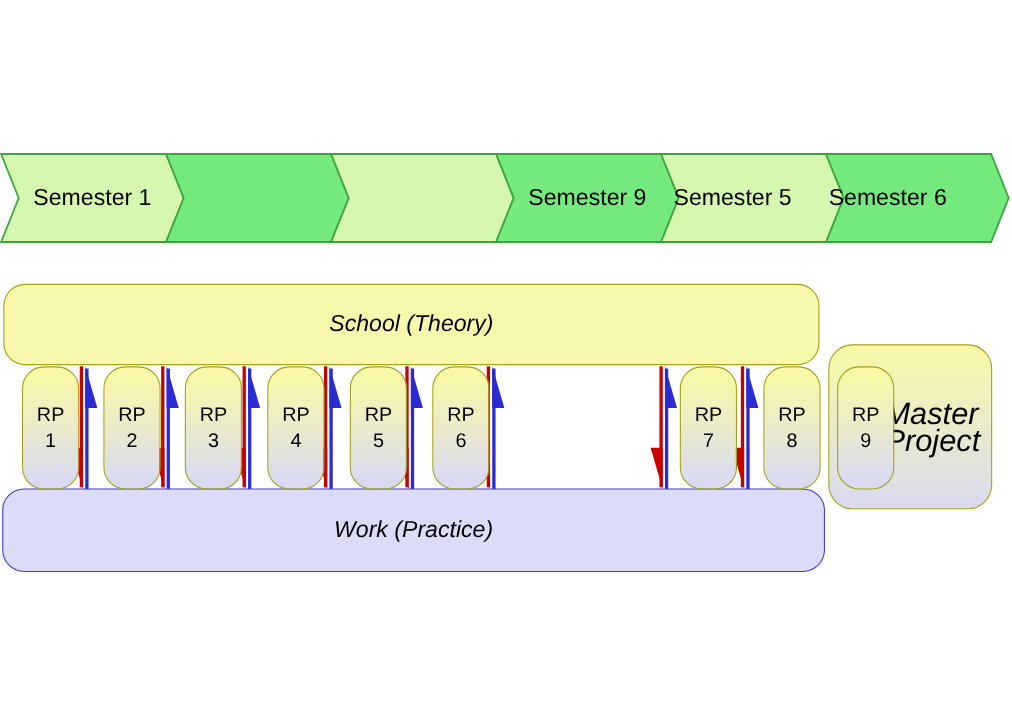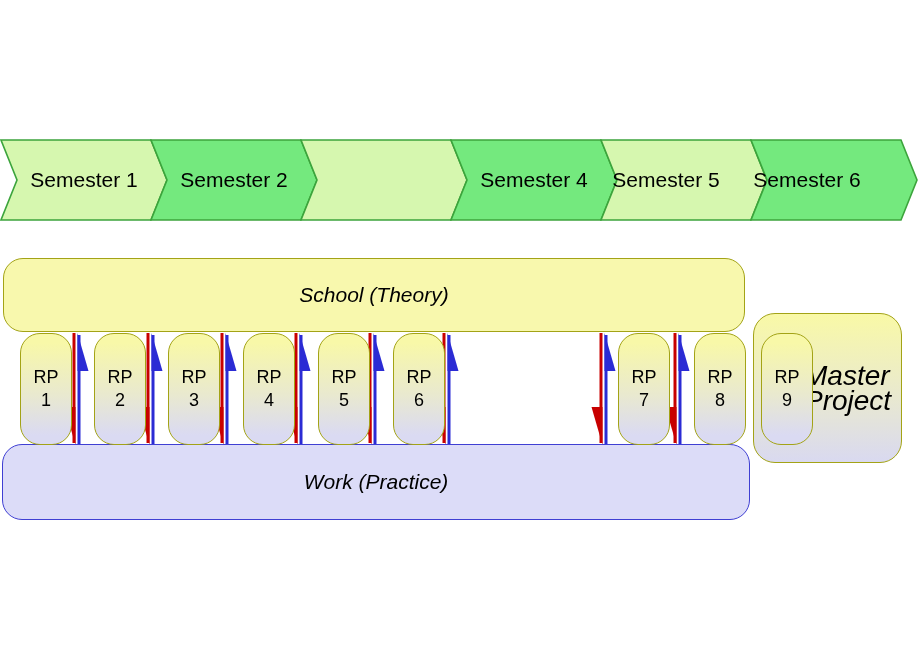--- a/index.html
+++ b/index.html
@@ -94,22 +94,21 @@
     </g>
     <g>
       <line class="al" x1="675" y1="333" x2="675" y2="443" stroke="#c80000"></line>
       <polygon points="676.5,445 676.5,407 665.5,407" fill="#c80000"></polygon>
       <line class="al" x1="680" y1="445" x2="680" y2="335" stroke="#2b2bd4"></line>
       <polygon points="678.5,333 678.5,371 689.5,371" fill="#2b2bd4"></polygon>
     </g>
   </svg>
 
   <div class="sem-label" style="left:1px">Semester 1</div>
-  <div class="sem-label" style="left:151px">Semester 2</div>
-  <div class="sem-label" style="left:451px">Semester 4</div>
+  <div class="sem-label" style="left:451px">Semester 9</div>
   <div class="sem-label" style="left:583px">Semester 5</div>
   <div class="sem-label" style="left:724px">Semester 6</div>
 
   <div class="box school">
     <span>School (Theory)</span>
   </div>
   <div class="box work">
     <span>Work (Practice)</span>
   </div>
 

